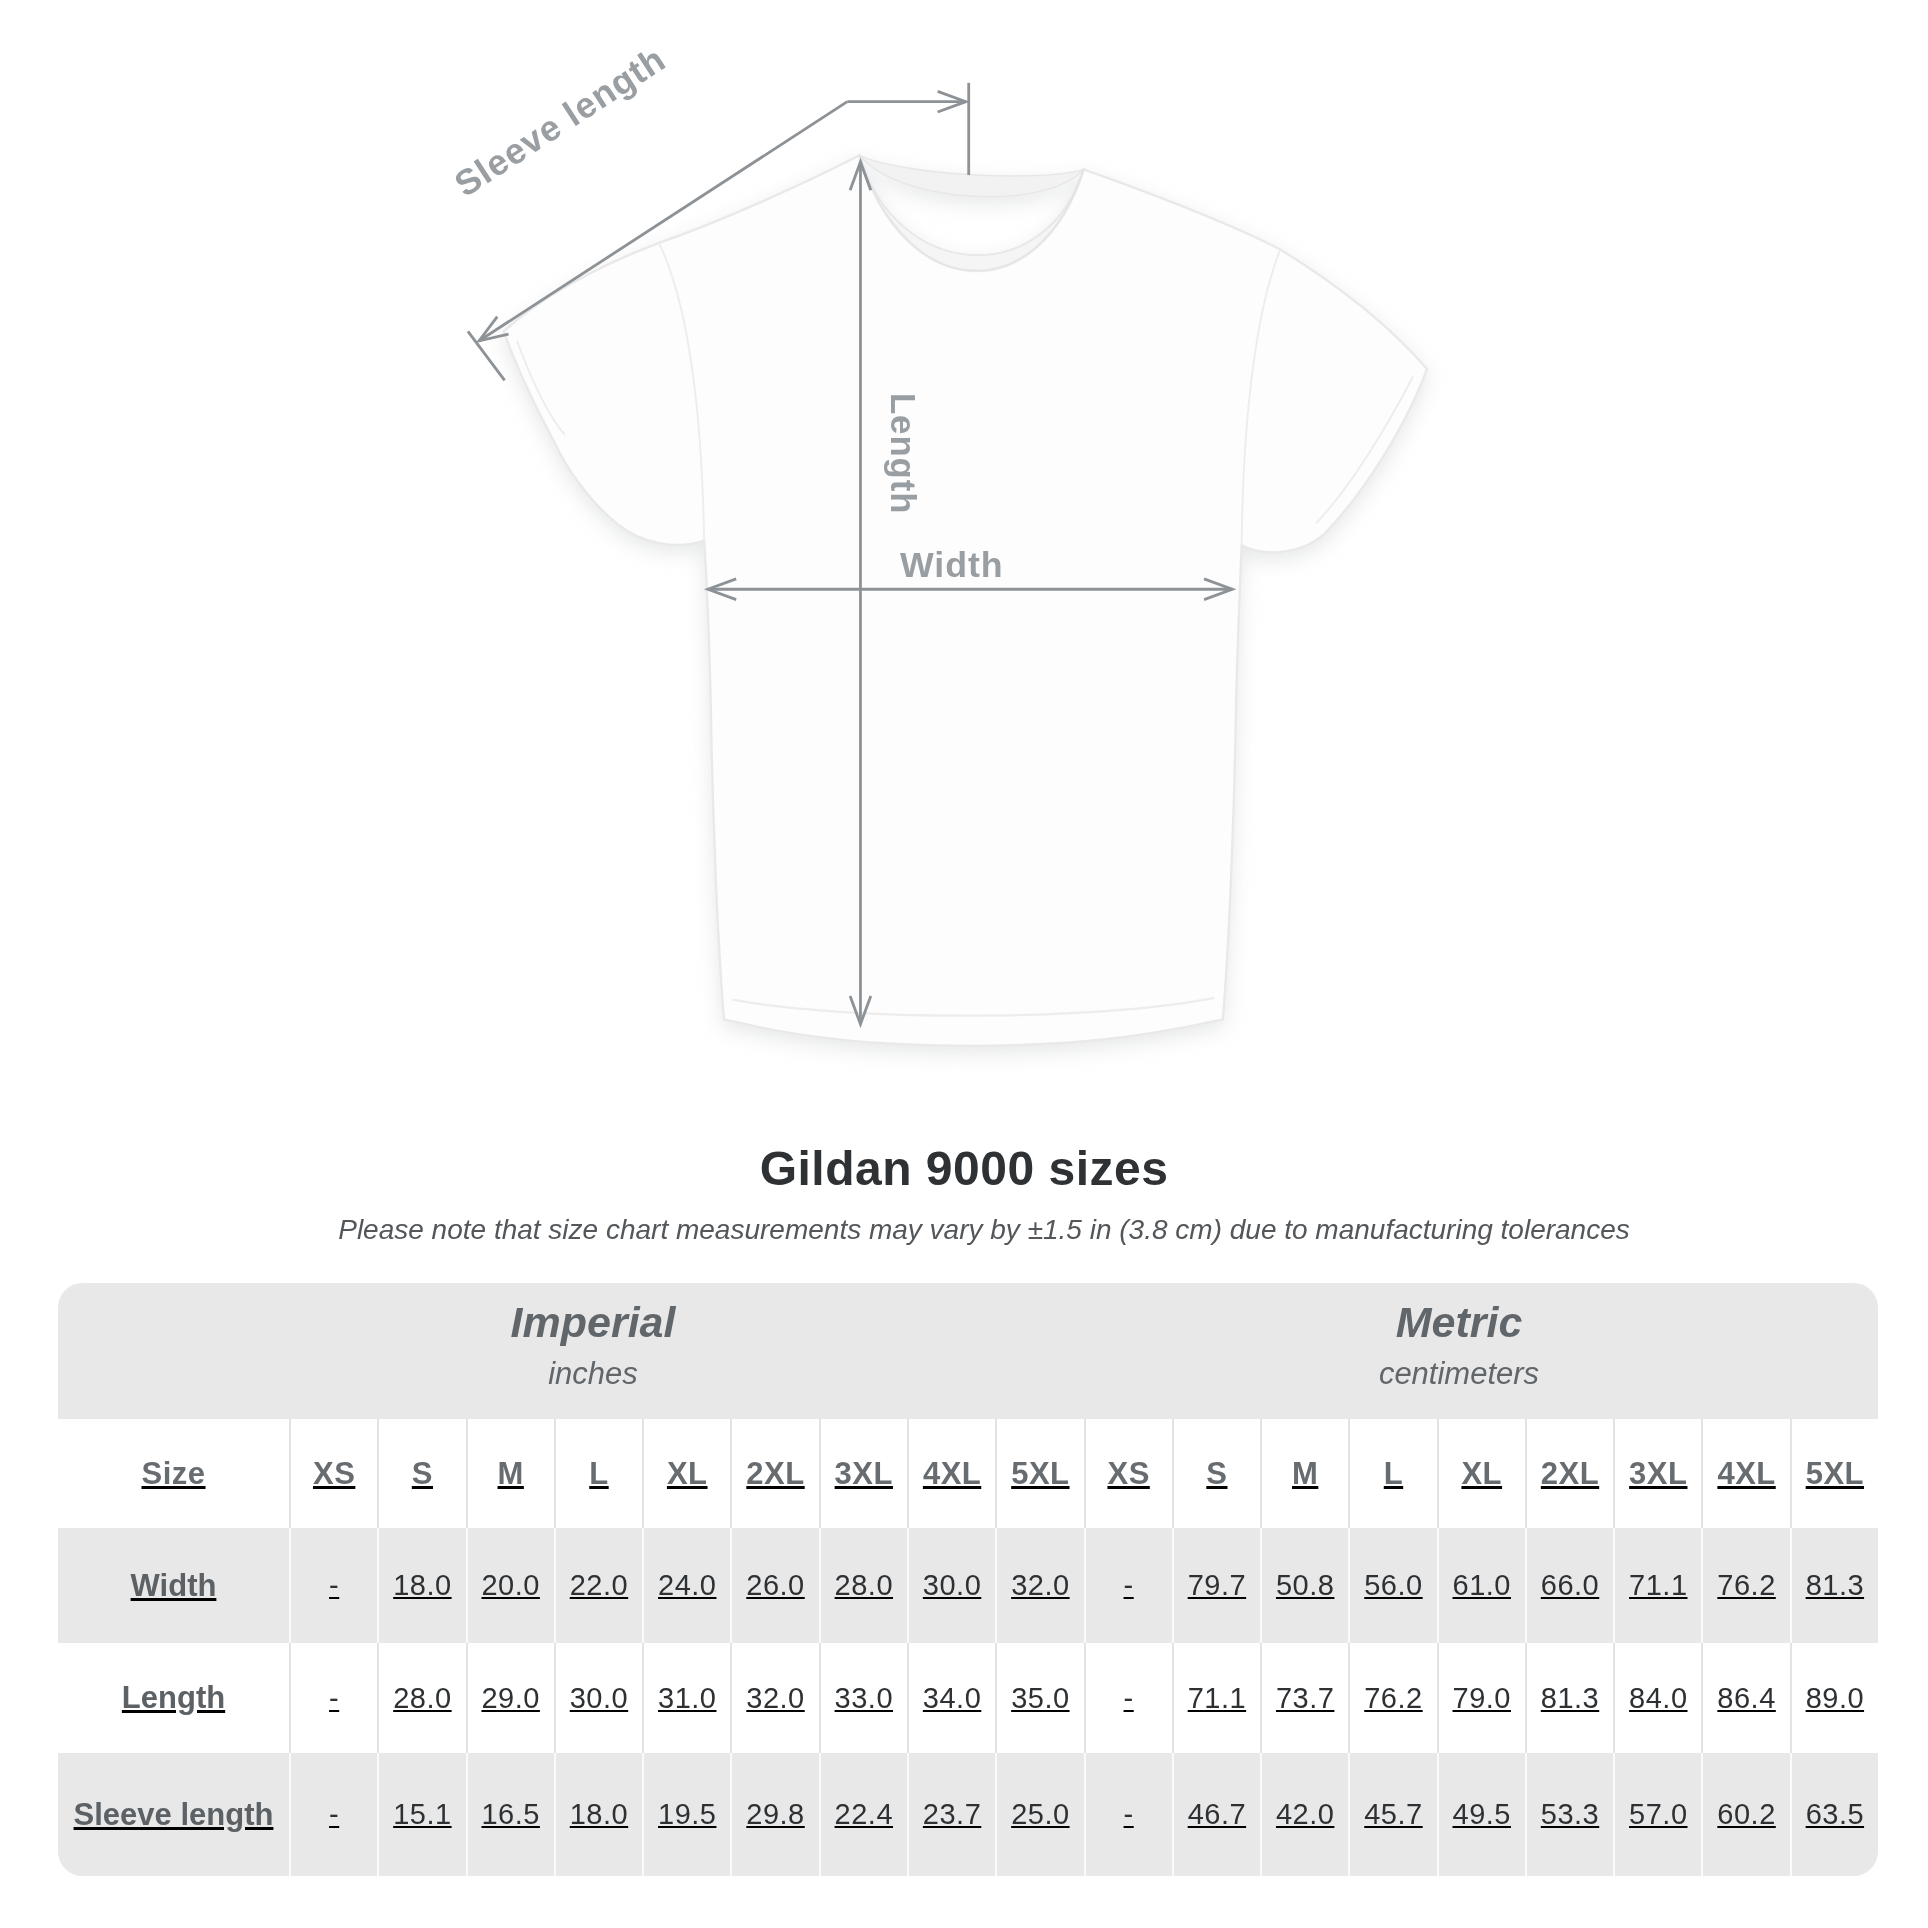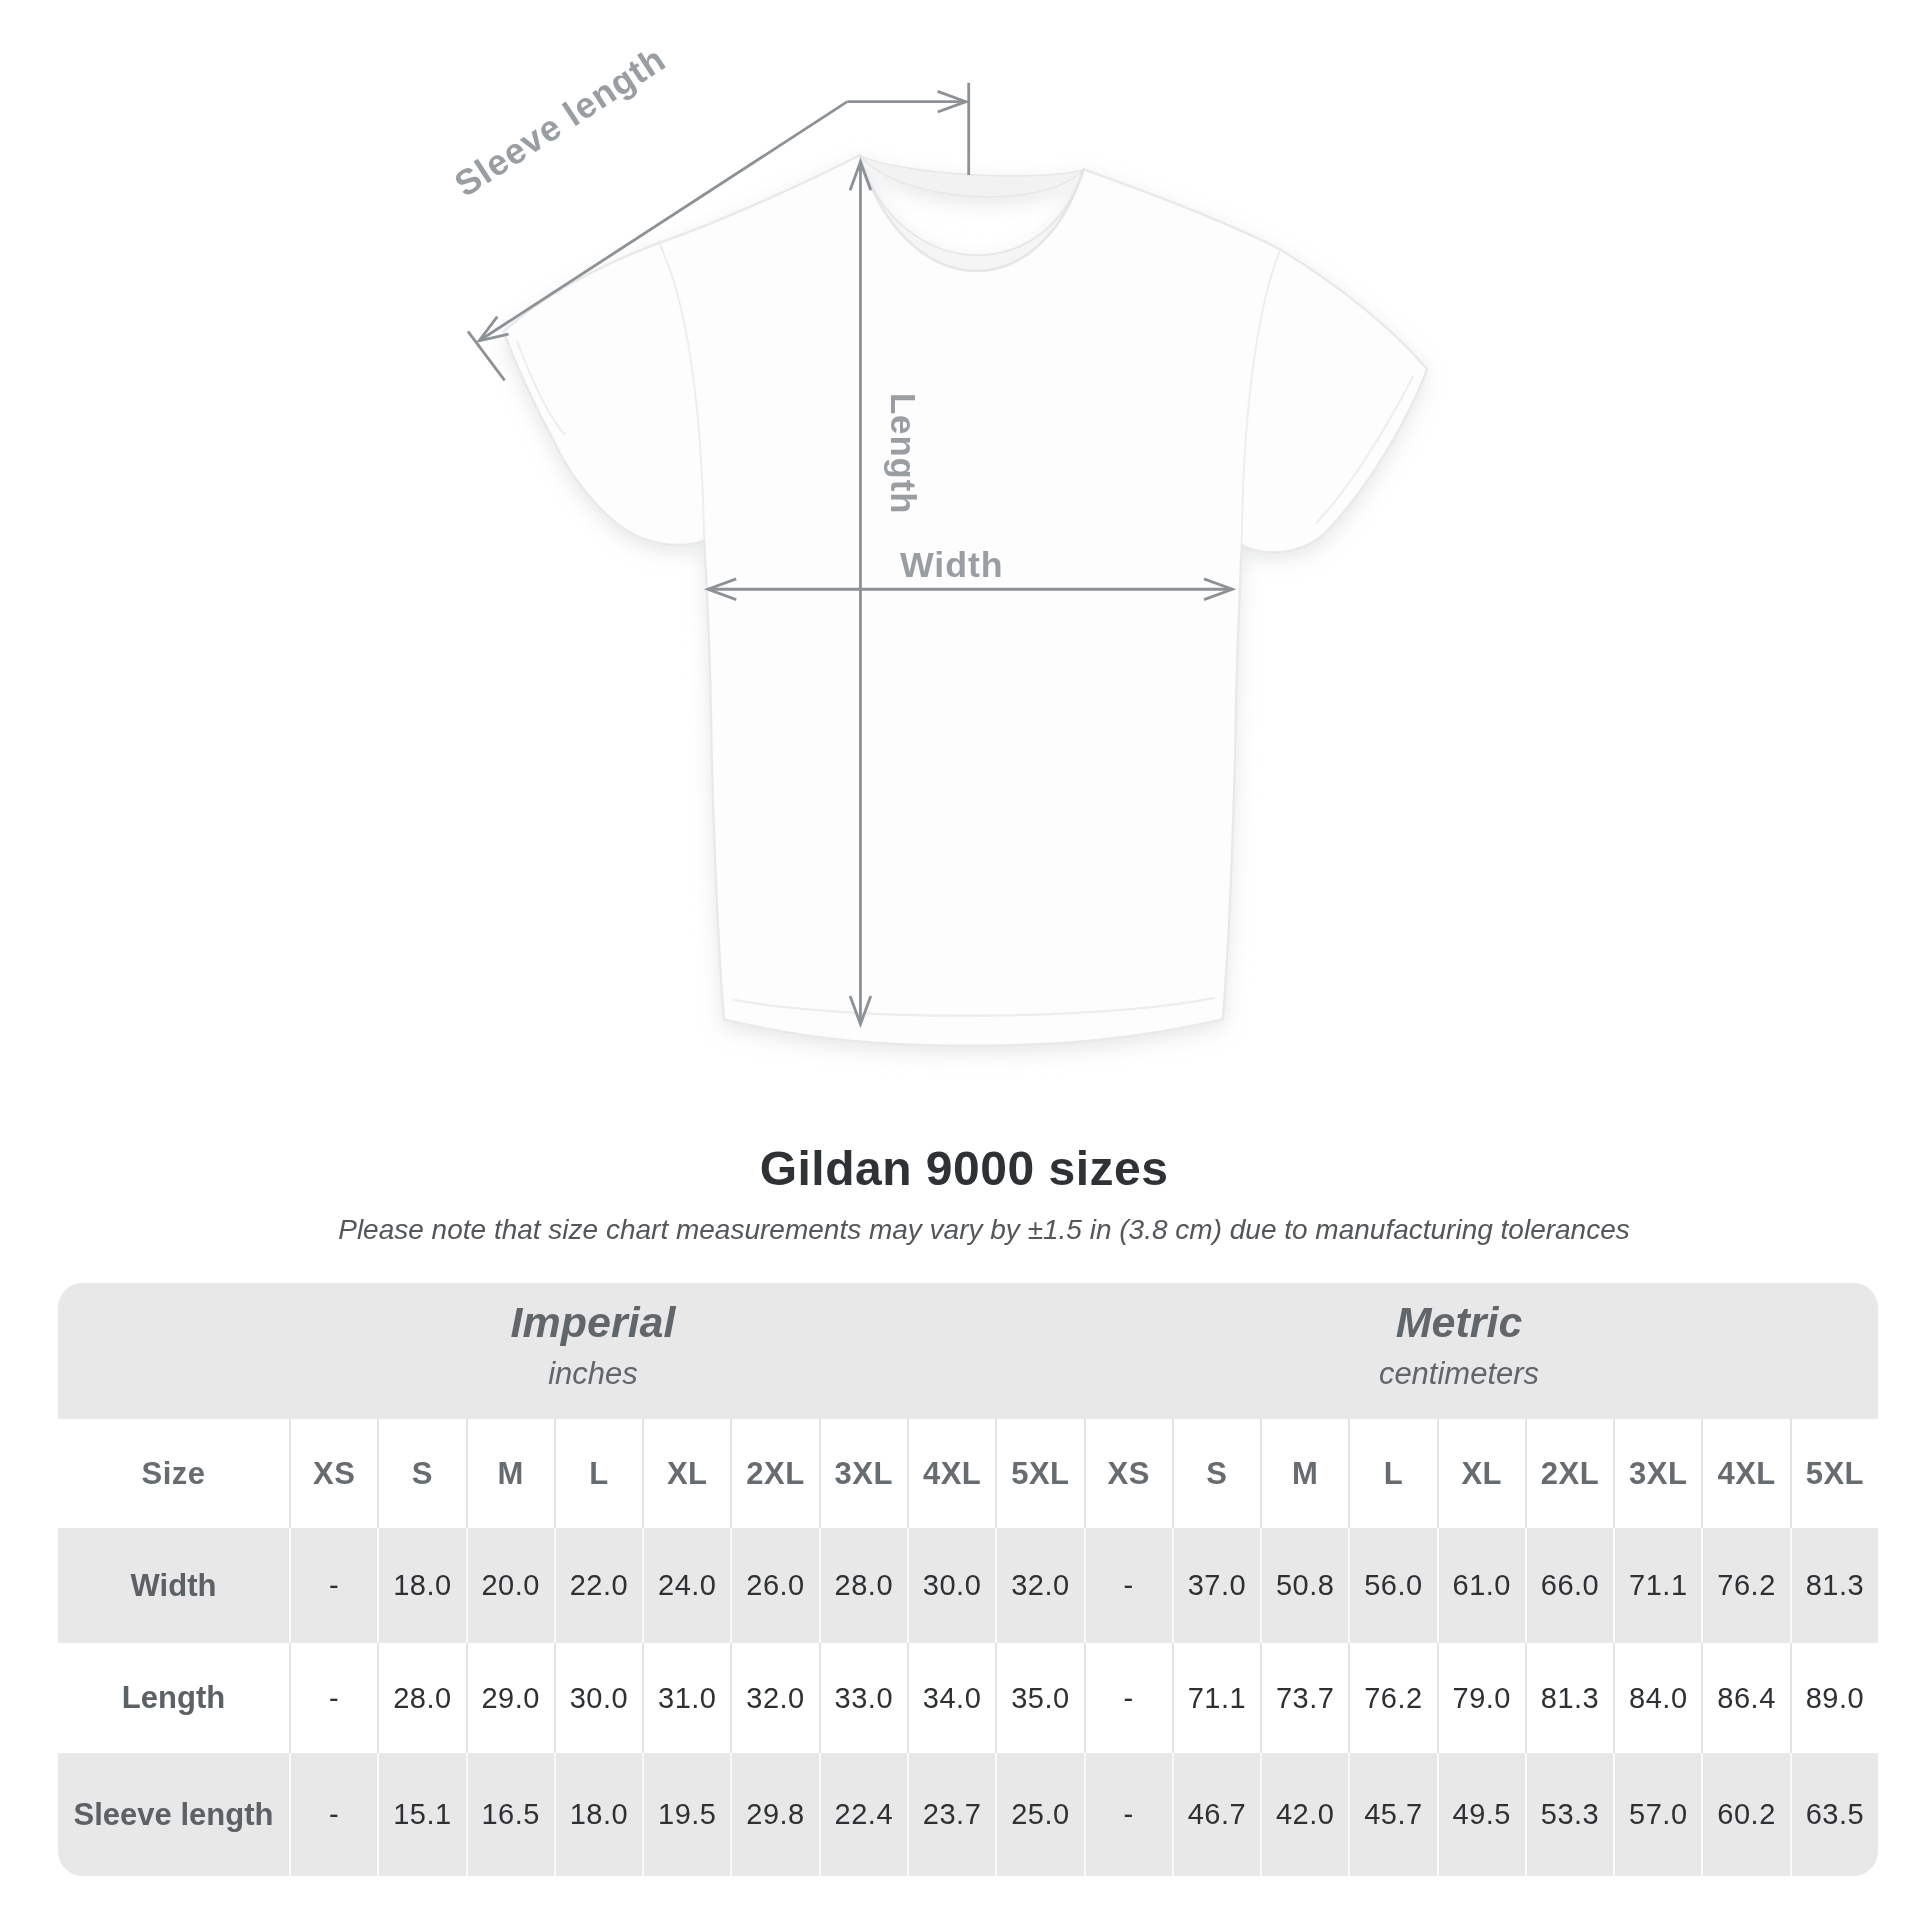--- a/index.html
+++ b/index.html
@@ -23,21 +23,21 @@
   .tbl{
     position:absolute;left:58px;top:1283px;width:1820px;height:593px;
     border-radius:24.5px;overflow:hidden;background:#ffffff;
   }
   .band{position:relative;height:136px;background:#e8e8e9;}
   .band-group{position:absolute;top:15px;transform:translateX(-50%);text-align:center;white-space:nowrap;}
   .band-group.imperial{left:535px;}
   .band-group.metric{left:1401px;}
   .band-title{font-size:43px;font-weight:700;font-style:italic;color:#61666a;}
   .band-sub{font-size:31px;font-style:italic;color:#61666a;margin-top:9.4px;}
-  .trow{display:grid;grid-template-columns:231px repeat(18,1fr);}
+  .trow{display:grid;grid-template-columns:231px repeat(18,1fr);text-decoration:underline;}
   .r-head{height:109px;background:#ffffff;}
   .r-g1{height:115px;background:#e8e8e9;}
   .r-w1{height:110px;background:#ffffff;}
   .r-g2{height:123px;background:#e8e8e9;}
   .cell{display:flex;align-items:center;justify-content:center;min-width:0;}
   .cell+ .cell{border-left:2.8px solid #e3e3e5;}
   .r-g1 .cell+ .cell,.r-g2 .cell+ .cell{border-left:2.8px solid #fafafb;}
   .r-head .cell{font-weight:700;font-size:31px;color:#676c71;letter-spacing:0.5px;}
   .lbl{font-weight:700;font-size:31px;color:#5c6165;}
   .val{font-size:29px;color:#2e3134;letter-spacing:0.5px;}
@@ -145,21 +145,21 @@
           <div class="cell val">-</div>
           <div class="cell val">18.0</div>
           <div class="cell val">20.0</div>
           <div class="cell val">22.0</div>
           <div class="cell val">24.0</div>
           <div class="cell val">26.0</div>
           <div class="cell val">28.0</div>
           <div class="cell val">30.0</div>
           <div class="cell val">32.0</div>
           <div class="cell val">-</div>
-          <div class="cell val">37.0</div>
+          <div class="cell val">79.7</div>
           <div class="cell val">50.8</div>
           <div class="cell val">56.0</div>
           <div class="cell val">61.0</div>
           <div class="cell val">66.0</div>
           <div class="cell val">71.1</div>
           <div class="cell val">76.2</div>
           <div class="cell val">81.3</div>
         </div>
         <div class="trow r-w1">
           <div class="cell lbl">Length</div>

